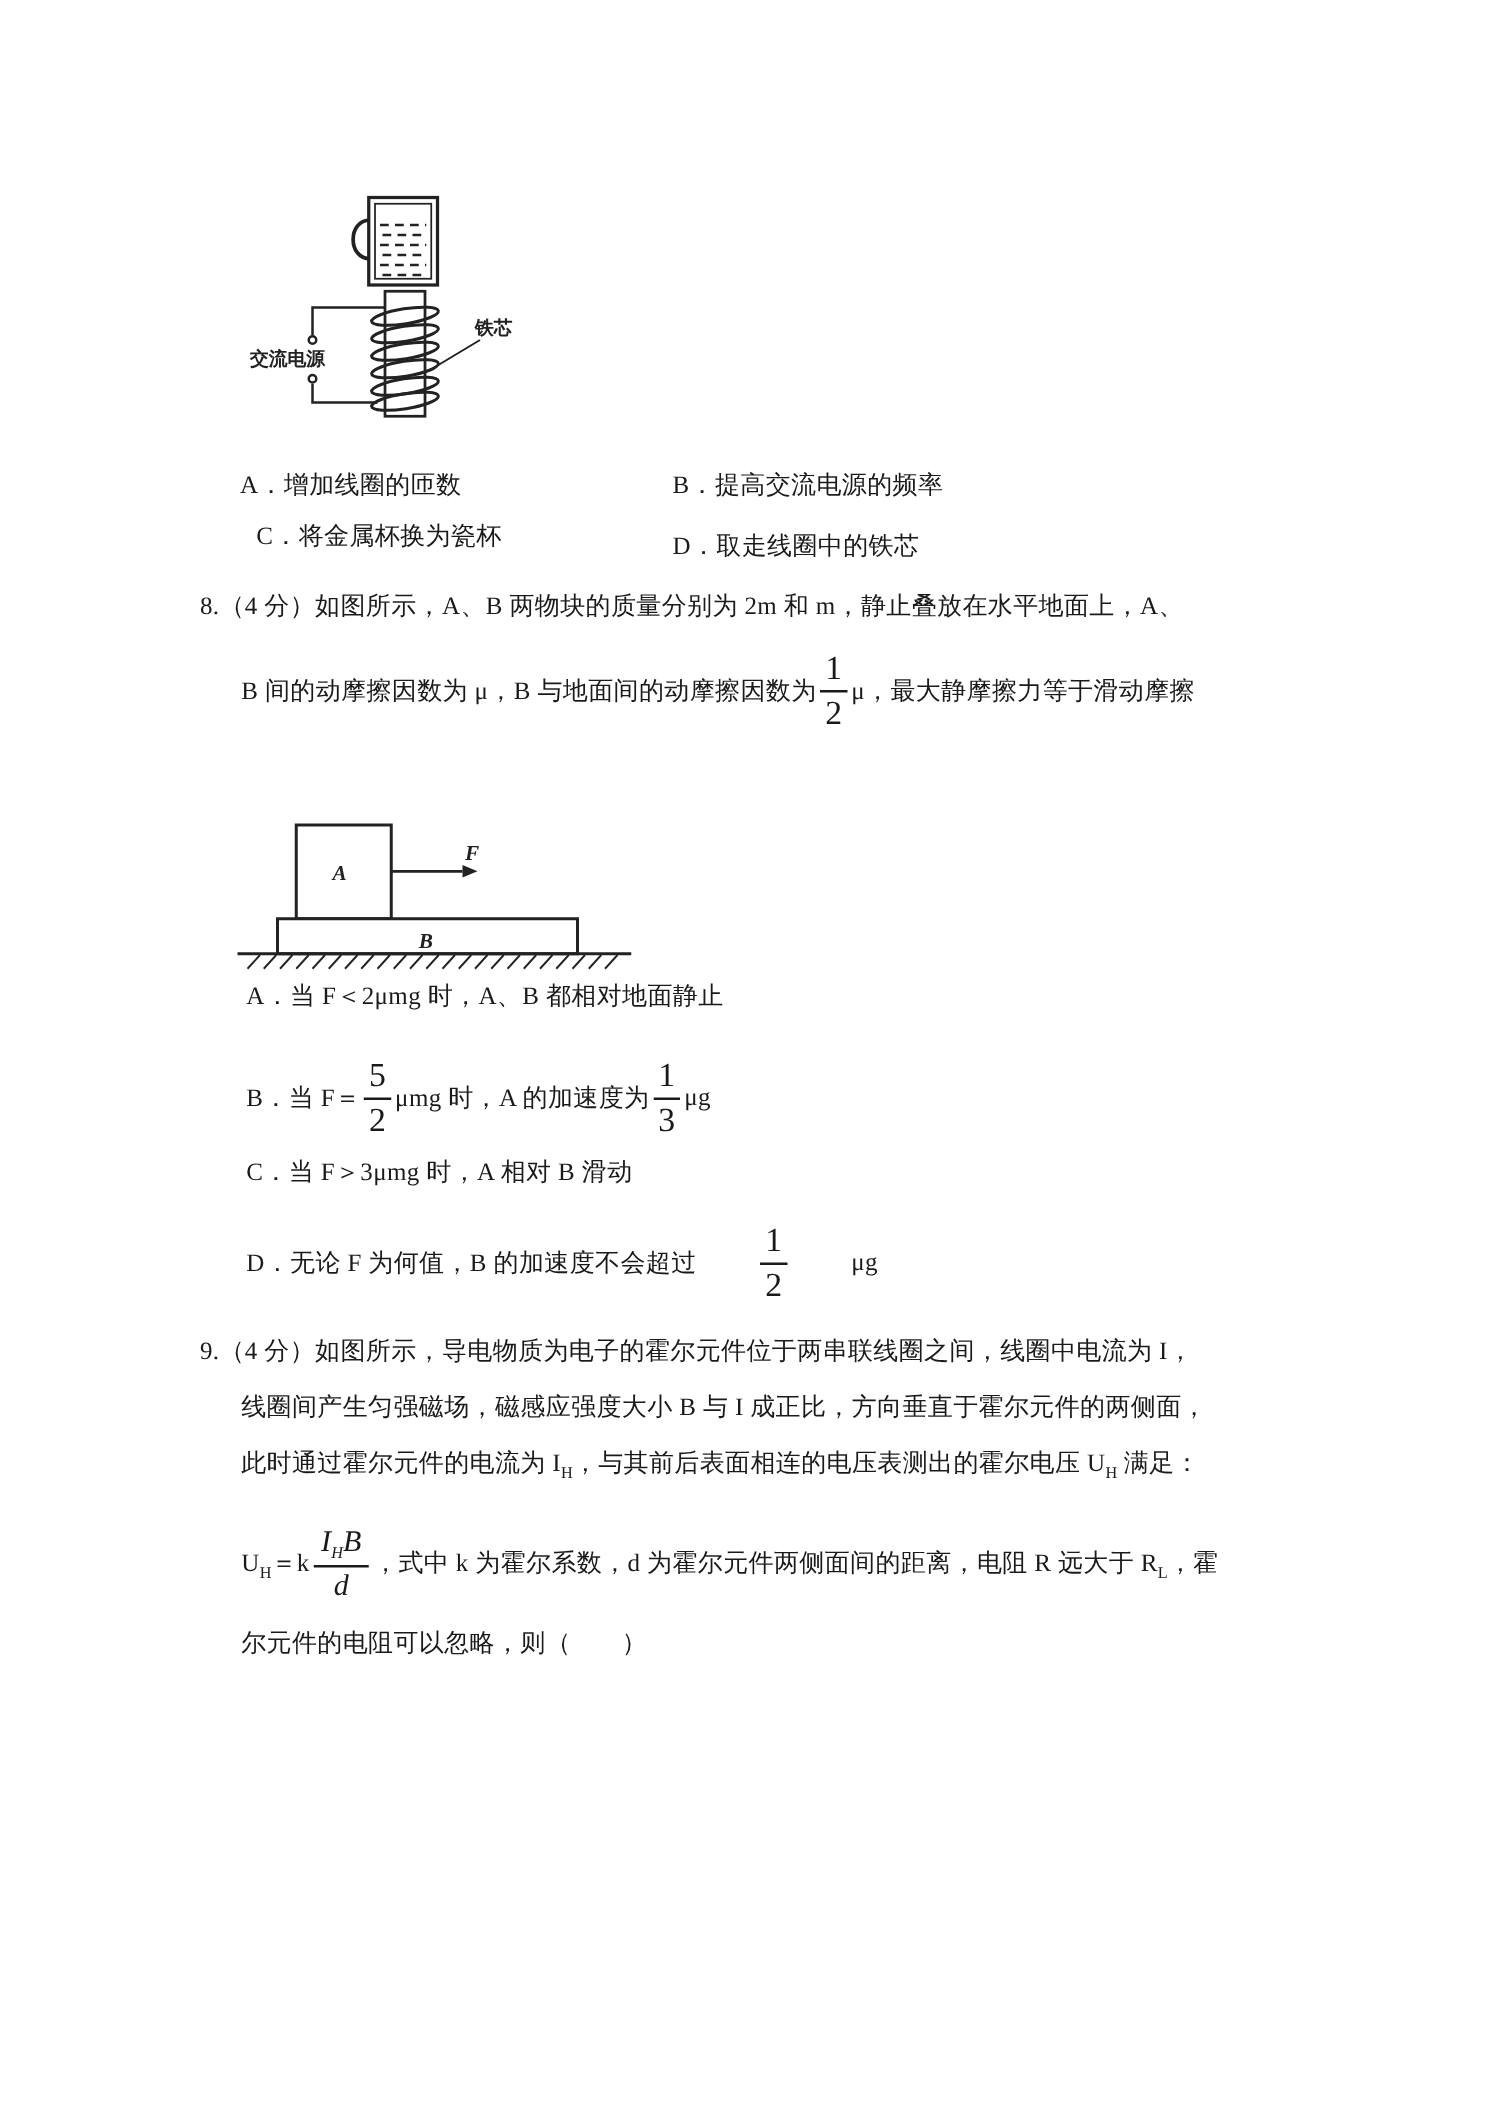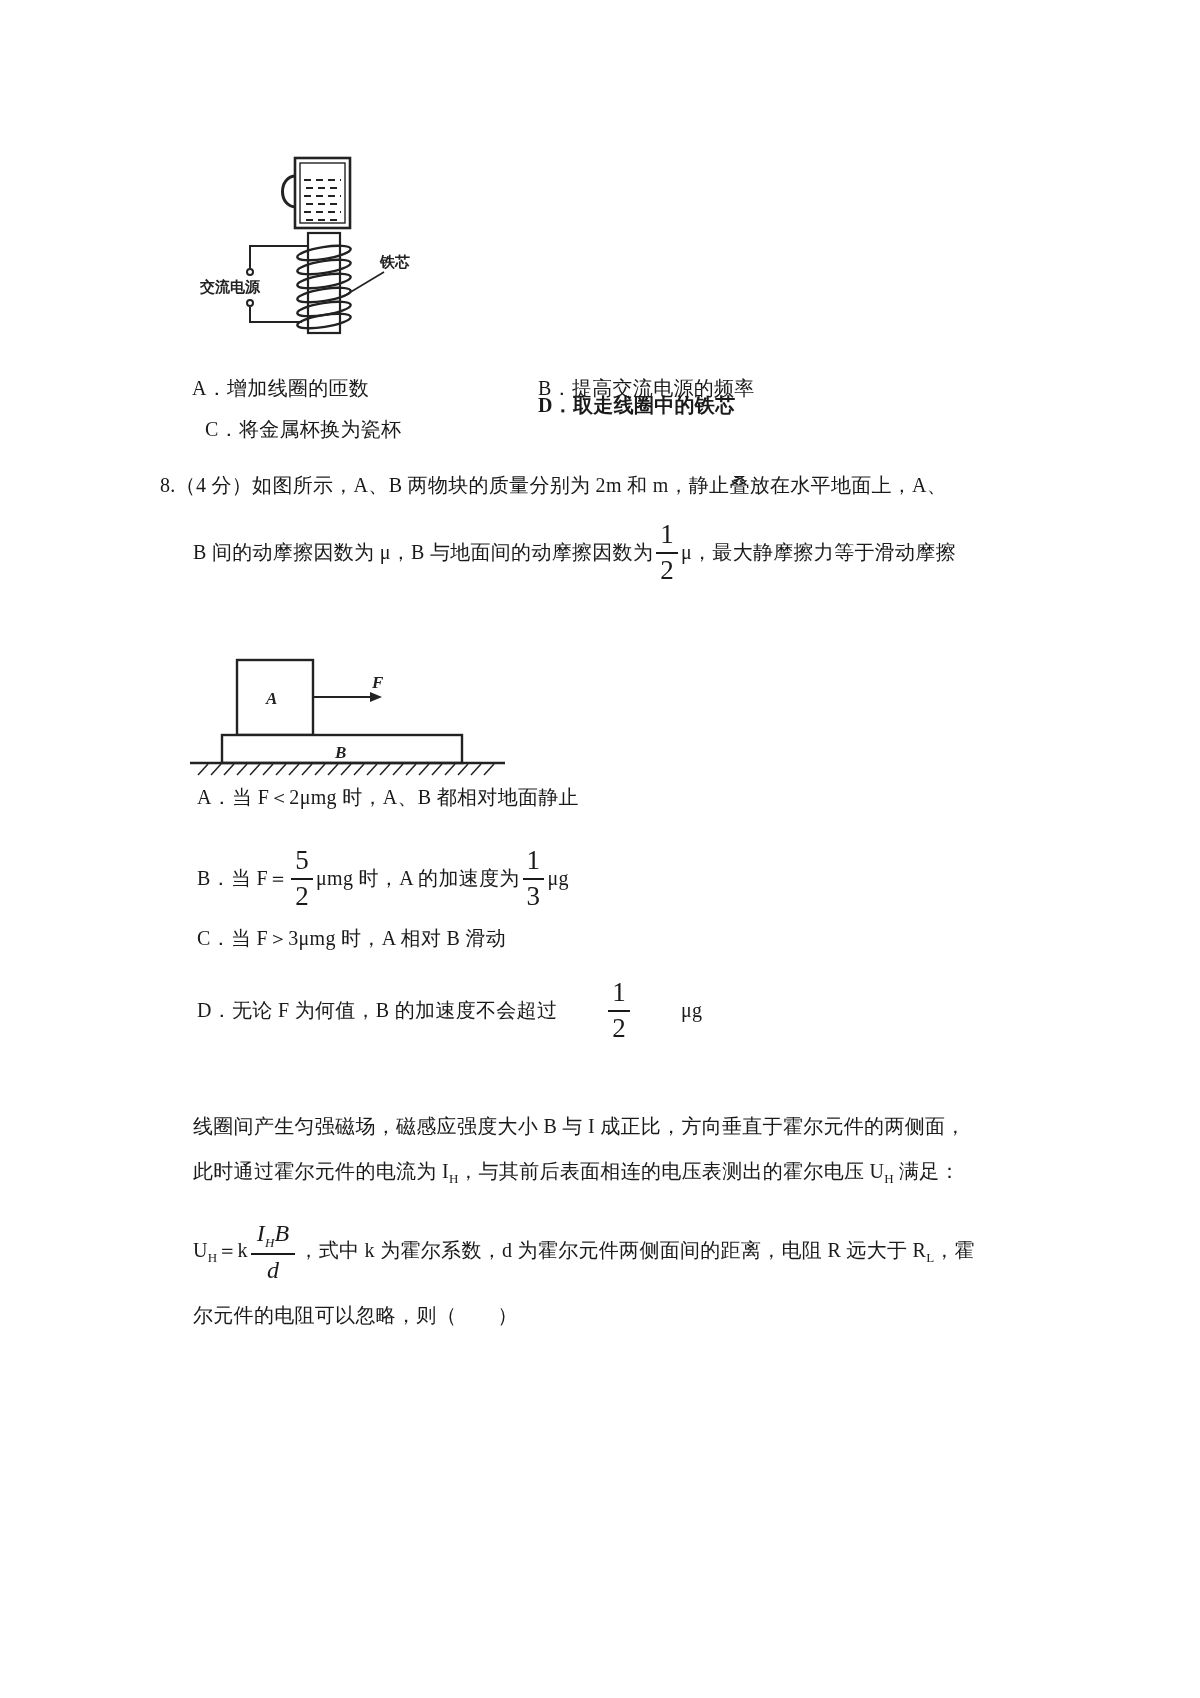--- a/index.html
+++ b/index.html
@@ -71,21 +71,21 @@
     </g>
 
     <line x1="384" y1="272" x2="344" y2="296" stroke="#222" stroke-width="1.6"></line>
     <text class="cjk" x="200" y="292" font-weight="bold">交流电源</text>
     <text class="cjk" x="380" y="267" font-weight="bold">铁芯</text>
   </svg>
 
   <div class="line" style="left:192px; top:375px;">A．增加线圈的匝数</div>
   <div class="line" style="left:538px; top:375px;">B．提高交流电源的频率</div>
   <div class="line" style="left:205px; top:416px;">C．将金属杯换为瓷杯</div>
-  <div class="line" style="left:538px; top:392px;font-weight:bold;">D．取走线圈中的铁芯</div>
+  <div class="line" style="left:538px; top:424px;">D．取走线圈中的铁芯</div>
 
   <div class="line" style="left:160px; top:472px;">8.（4 分）如图所示，A、B 两物块的质量分别为 2m 和 m，静止叠放在水平地面上，A、</div>
 
   <div class="fracline" style="left:193px; top:512px; height:80px;">
     <span>B 间的动摩擦因数为 μ，B 与地面间的动摩擦因数为</span>
     <span class="frac">
       <span class="num">1</span>
       <span class="den">2</span>
     </span>
     <span>μ，最大静摩擦力等于滑动摩擦</span>
@@ -150,20 +150,21 @@
 
   <div class="fracline" style="left:197px; top:968px; height:84px;gap:48px;">
     <span>D．无论 F 为何值，B 的加速度不会超过</span>
     <span class="frac">
       <span class="num">1</span>
       <span class="den">2</span>
     </span>
     <span>μg</span>
   </div>
 
+  <div class="line" style="left:160px; top:1068px;">9.（4 分）如图所示，导电物质为电子的霍尔元件位于两串联线圈之间，线圈中电流为 I，</div>
   <div class="line" style="left:193px; top:1113px;">线圈间产生匀强磁场，磁感应强度大小 B 与 I 成正比，方向垂直于霍尔元件的两侧面，</div>
 
   <div class="line" style="left:193px; top:1158px;">
     <span>此时通过霍尔元件的电流为 I</span><sub>H</sub><span>，与其前后表面相连的电压表测出的霍尔电压 U</span><sub>H</sub><span> 满足：</span>
   </div>
 
   <div class="fracline" style="left:193px; top:1208px; height:86px;">
     <span><span>U</span><sub>H</sub><span>＝k</span></span>
     <span class="frac math">
       <span class="num"><span>I</span><sub>H</sub><span>B</span></span>

